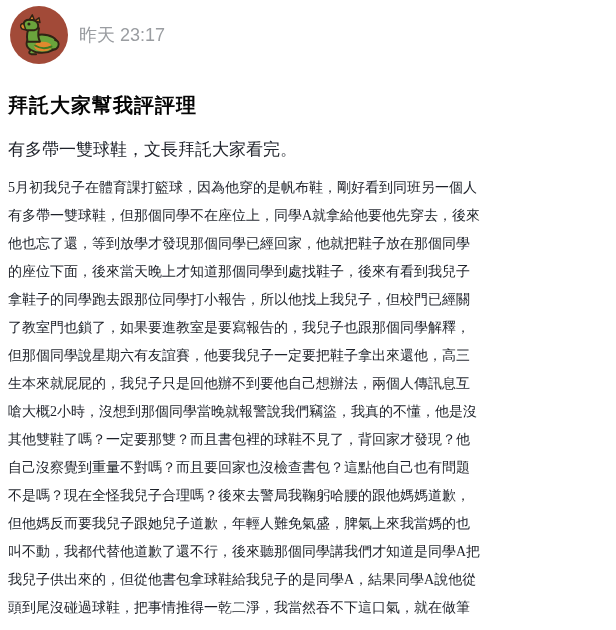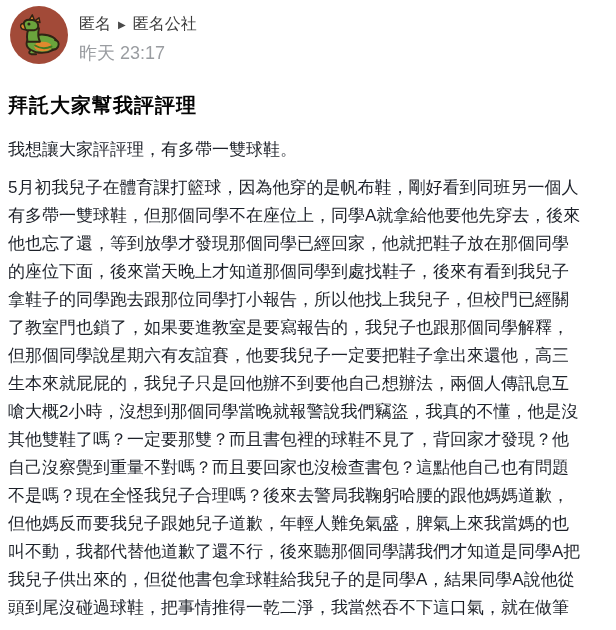--- a/index.html
+++ b/index.html
@@ -70,24 +70,25 @@
 
   
   .intro {
     margin: 16px 8px 0 8px;
     font-size: 17px;
     line-height: 28px;
     color: #1d2129;
   }
   .body-text {
     margin: 10px 8px 0 8px;
-    font-size: 17px;
+    font-size: 14px;
     line-height: 28px;
     color: #1d2129;
     white-space: pre-line;
+    font-family: Liberation Serif, serif;
   }
 </style>
 </head>
 <body>
 
 <div class="post">
 
   <div class="header">
     <div class="avatar">
       <svg width="46" height="46" viewBox="0 0 48 48">
@@ -108,32 +109,27 @@
 
         <path d="M14 8 l3 -5 l2 5 z" fill="#e0892e" stroke="#2f2414" stroke-width="1.5" stroke-linejoin="round"></path>
         <path d="M20 9 l4 -3 l1 5 z" fill="#e0892e" stroke="#2f2414" stroke-width="1.5" stroke-linejoin="round"></path>
 
         <circle cx="13.5" cy="12.5" r="1.6" fill="#2f2414"></circle>
 
         <path d="M15 40 q-3 3 1 4 l5 0" fill="#6aa43c" stroke="#2f2414" stroke-width="2" stroke-linecap="round"></path>
       </svg>
     </div>
     <div class="header-text">
-      <div class="name-row">
-        <span class="author">匿名</span>
-        <span class="arrow">▶</span>
-        <span class="group">匿名公社</span>
-      </div>
       <div class="timestamp">昨天 23:17</div>
     </div>
   </div>
 
   <h1 class="title">拜託大家幫我評評理</h1>
 
-  <p class="intro">我想讓大家評評理，有多帶一雙球鞋。</p>
+  <p class="intro">有多帶一雙球鞋，文長拜託大家看完。</p>
 
   <div class="body-text">5月初我兒子在體育課打籃球，因為他穿的是帆布鞋，剛好看到同班另一個人
 有多帶一雙球鞋，但那個同學不在座位上，同學A就拿給他要他先穿去，後來
 他也忘了還，等到放學才發現那個同學已經回家，他就把鞋子放在那個同學
 的座位下面，後來當天晚上才知道那個同學到處找鞋子，後來有看到我兒子
 拿鞋子的同學跑去跟那位同學打小報告，所以他找上我兒子，但校門已經關
 了教室門也鎖了，如果要進教室是要寫報告的，我兒子也跟那個同學解釋，
 但那個同學說星期六有友誼賽，他要我兒子一定要把鞋子拿出來還他，高三
 生本來就屁屁的，我兒子只是回他辦不到要他自己想辦法，兩個人傳訊息互
 嗆大概2小時，沒想到那個同學當晚就報警說我們竊盜，我真的不懂，他是沒

